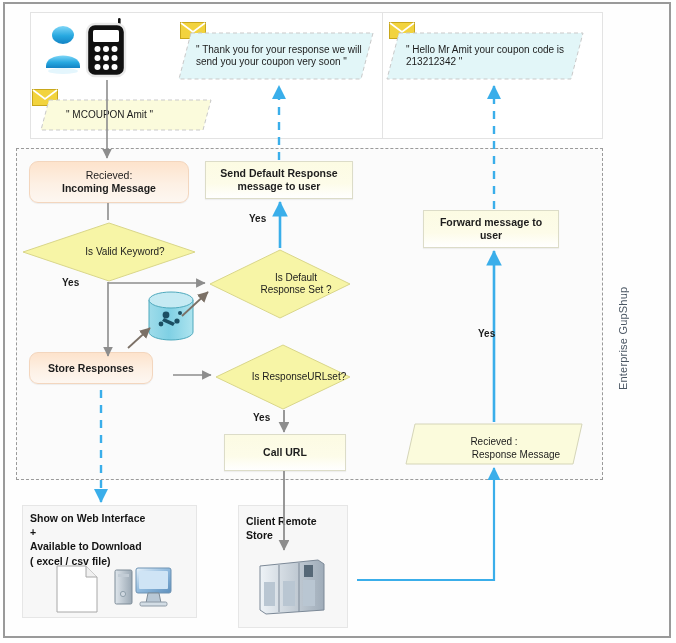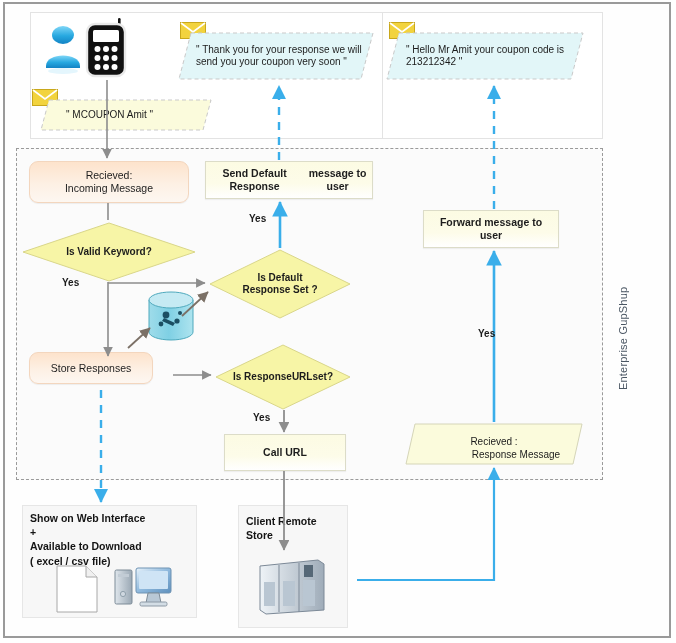--- a/index.html
+++ b/index.html
@@ -29,32 +29,32 @@
   
   .node{position:absolute;box-sizing:border-box;display:flex;align-items:center;
     justify-content:center;text-align:center;line-height:1.22;}
   .node span{display:block;}
   .proc-peach{
     background:linear-gradient(180deg,#fde3cc 0%,#fdf0e4 55%,#fdf7f1 100%);
     border:1px solid #f3d6be;border-radius:9px;font-size:10.5px;color:#1d1d1d;
     box-shadow:0 1px 1px rgba(0,0,0,.06);
   }
   .proc-peach .ln1{font-weight:400;}
-  .proc-peach .ln2{font-weight:normal;}
+  .proc-peach .ln2{font-weight:bold;}
   .proc-yellow{
     background:linear-gradient(180deg,#fcfbe3 0%,#fdfce9 60%,#ffffff 100%);
     border:1px solid #dcdcc8;font-size:10.5px;font-weight:bold;color:#1d1d1d;
     box-shadow:0 1px 1px rgba(0,0,0,.05);
   }
   .diamond-wrap{position:absolute;}
   .diamond-wrap svg{position:absolute;left:0;top:0;}
   .diamond-text{
-    position:absolute;left:0;top:0;width:100%;height:100%;display:flex;
+    position:absolute;left:16px;top:0;width:100%;height:100%;display:flex;
     align-items:center;justify-content:center;
-    font-size:10px;font-weight:bold;color:#1c1c1c;line-height:1.2;pointer-events:none;
+    font-size:10px;font-weight:normal;color:#1c1c1c;line-height:1.2;pointer-events:none;
   }
   .para-wrap{position:absolute;}
   .para-wrap .ptext{
     position:absolute;left:0;top:0;width:100%;height:100%;
     display:flex;flex-direction:column;align-items:center;justify-content:center;
     text-align:center;font-size:10px;color:#1c1c1c;line-height:1.25;
   }
   .para-msg .ptext{align-items:flex-start;text-align:left;padding-left:26px;
     box-sizing:border-box;justify-content:center;}
   
@@ -168,21 +168,21 @@
 
   <div class="diamond-wrap" style="left:22px;top:222px;width:174px;height:60px;">
     <svg width="174" height="60" viewBox="0 0 174 60">
       <polygon points="87,1 173,30 87,59 1,30" fill="#f7f5a6" stroke="#d9d68a"></polygon>
     </svg>
     <div class="diamond-text">
         <span>Is Valid Keyword?</span>
       </div>
   </div>
 
-  <div class="node proc-yellow" style="left:205px;top:161px;width:168px;height:38px;flex-direction:row;">
+  <div class="node proc-yellow" style="left:205px;top:161px;width:148px;height:38px;flex-direction:column;">
     <span>Send Default Response</span>
     <span>message to user</span>
   </div>
 
   <div class="diamond-wrap" style="left:209px;top:249px;width:142px;height:70px;">
     <svg width="142" height="70" viewBox="0 0 142 70">
       <polygon points="71,1 141,35 71,69 1,35" fill="#f7f5a6" stroke="#d9d68a"></polygon>
     </svg>
     <div class="diamond-text" style="flex-direction:column;">
       <span>Is Default</span>

